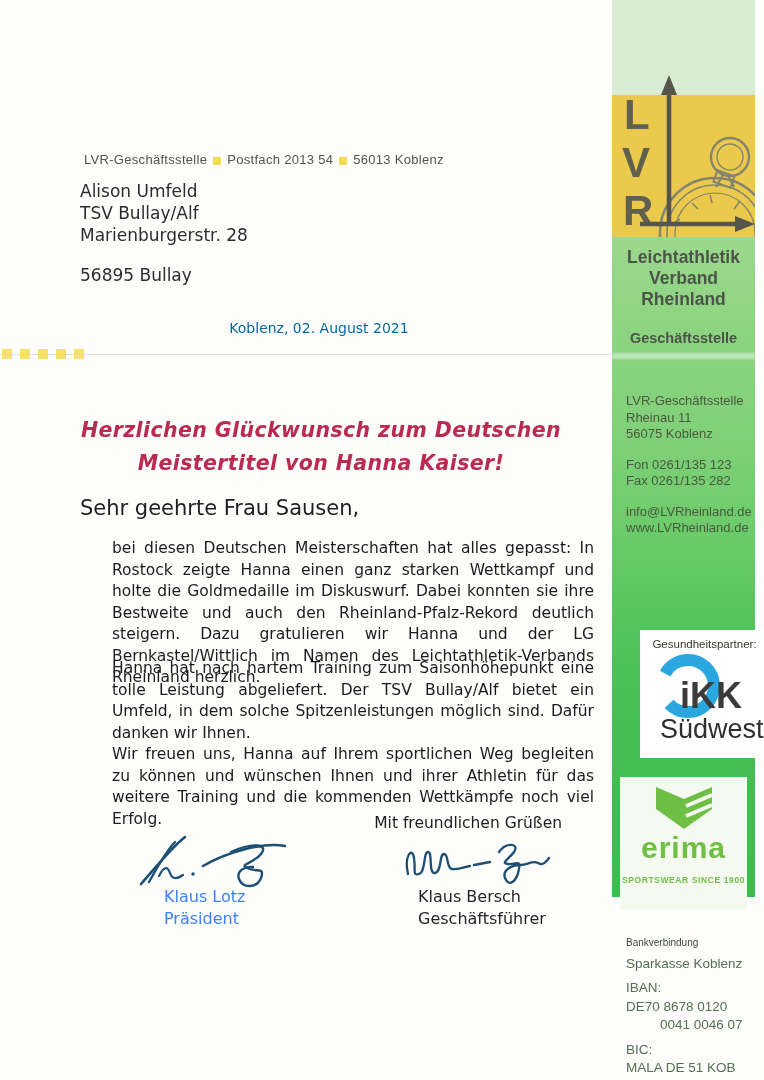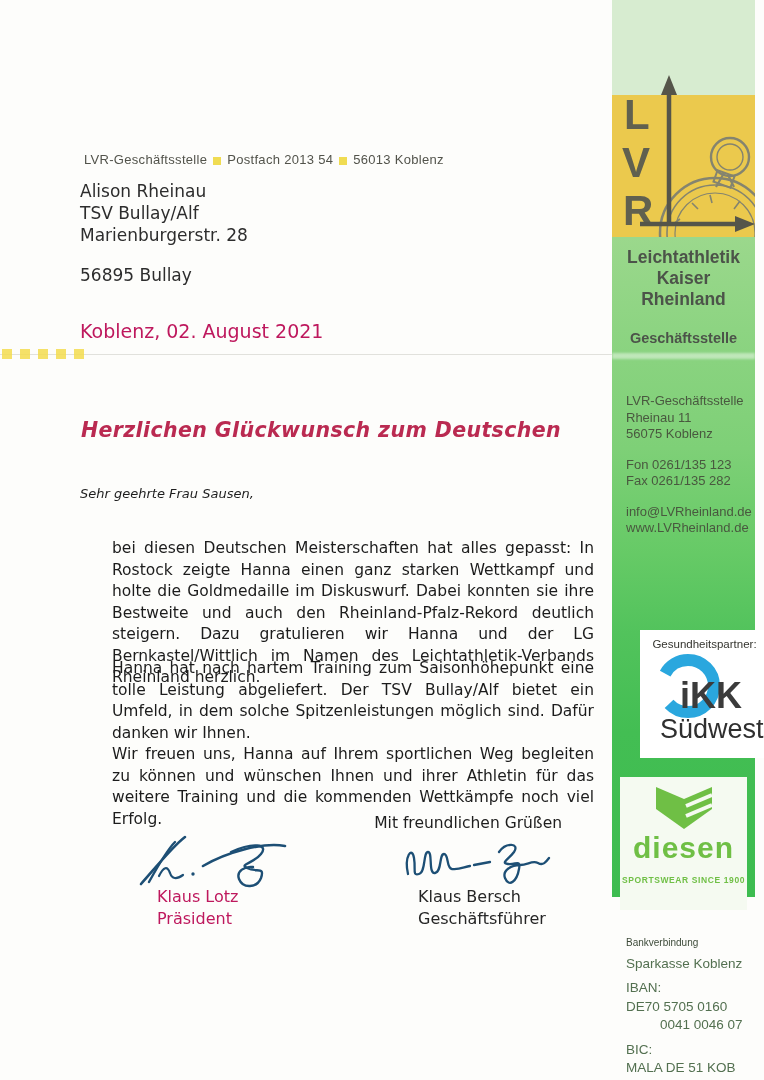--- a/index.html
+++ b/index.html
@@ -12,37 +12,37 @@
   .abs{position:absolute;}
 
   
   .sender-line{
     left:84px;top:152px;font-family:"Liberation Sans",sans-serif;
     font-size:13px;color:#52534b;letter-spacing:.3px;white-space:nowrap;
   }
   .sep-square{display:inline-block;width:8px;height:8px;background:#f0dc52;margin:0 6px;vertical-align:middle;}
   .recipient{left:80px;top:180px;font-size:17px;line-height:22px;color:#2d2d2d;}
   .recipient .gap{height:18px;}
-  .date-line{left:80px;top:320px;width:478px;text-align:left;font-size:19px;color:#be185d;}
+  .date-line{left:80px;top:320px;width:478px;text-align:center;font-size:14px;color:#0369a1;}
   .crease-letter{left:0;top:354px;width:612px;height:1px;background:#e1e1dc;}
   .fold-marks{left:2px;top:349px;display:flex;gap:8px;}
   .fold-marks span{width:10px;height:10px;background:#f3dc4e;opacity:.85;}
   .headline{
     left:80px;top:414px;width:482px;text-align:center;
     font-size:20.5px;line-height:33px;font-weight:bold;font-style:italic;
     color:#ba2a51;letter-spacing:.4px;
   }
-  .salutation{left:80px;top:486px;font-size:13px;font-style:italic;}
+  .salutation{left:80px;top:496px;font-size:21px;}
   .para{left:80px;width:482px;font-size:15.5px;line-height:21.5px;text-align:justify;color:#1c1c1c;margin-left:32px;}
   .p2{top:538px;}
   .p3{top:658px;}
   .p4{top:744px;}
   .closing{left:80px;top:814px;width:482px;text-align:right;font-size:15.5px;}
   .sig-svg{stroke:#1d4f75;fill:none;stroke-linecap:round;stroke-linejoin:round;}
-  .sig-block-left{left:157px;top:886px;font-size:16px;line-height:22px;color:#be185d;}
+  .sig-block-left{left:164px;top:886px;font-size:16px;line-height:22px;color:#3b82f6;}
   .sig-block-right{left:418px;top:886px;font-size:16px;line-height:22px;color:#262626;}
 
   
   .sidebar{left:612px;top:0;width:143px;height:1080px;}
   .sb-top{position:absolute;left:0;top:0;width:143px;height:95px;background:#d7ecd0;}
   .sb-yellow{position:absolute;left:0;top:95px;width:143px;height:142px;background:#ebc94d;}
   .sb-green{
     position:absolute;left:0;top:237px;width:143px;height:660px;
     background:linear-gradient(180deg,#9bd88c 0%,#8dd482 14%,#7ed077 32%,#66ca66 48%,#52c35c 60%,#43be53 75%,#3dbc50 100%);
   }
@@ -84,40 +84,41 @@
   .iban2{padding-left:34px;}
 </style>
 </head>
 <body>
 
 <div class="abs sender-line">
   <span>LVR-Geschäftsstelle</span><span class="sep-square"></span><span>Postfach 2013 54</span><span class="sep-square"></span><span>56013 Koblenz</span>
 </div>
 
 <div class="abs recipient">
-  <div>Alison Rheinau</div>
+  <div>Alison Umfeld</div>
   <div>TSV Bullay/Alf</div>
   <div>Marienburgerstr. 28</div>
   <div class="gap"></div>
   <div>56895 Bullay</div>
 </div>
 
 <div class="abs date-line">Koblenz, 02. August 2021</div>
 
 <div class="abs crease-letter"></div>
 <div class="abs fold-marks">
   <span></span>
     <span></span>
     <span></span>
     <span></span>
     <span></span>
 </div>
 
 <div class="abs headline">
   <div>Herzlichen Glückwunsch zum Deutschen</div>
+  <div>Meistertitel von Hanna Kaiser!</div>
 </div>
 
 <div class="abs salutation">Sehr geehrte Frau Sausen,</div>
 
 <div class="abs para p2">bei diesen Deutschen Meisterschaften hat alles gepasst: In Rostock zeigte Hanna einen ganz starken Wettkampf und holte die Goldmedaille im Diskuswurf. Dabei konnten sie ihre Bestweite und auch den Rheinland-Pfalz-Rekord deutlich steigern. Dazu gratulieren wir Hanna und der LG Bernkastel/Wittlich im Namen des Leichtathletik-Verbands Rheinland herzlich.</div>
 <div class="abs para p3">Hanna hat nach hartem Training zum Saisonhöhepunkt eine tolle Leistung abgeliefert. Der TSV Bullay/Alf bietet ein Umfeld, in dem solche Spitzenleistungen möglich sind. Dafür danken wir Ihnen.</div>
 <div class="abs para p4">Wir freuen uns, Hanna auf Ihrem sportlichen Weg begleiten zu können und wünschen Ihnen und ihrer Athletin für das weitere Training und die kommenden Wettkämpfe noch viel Erfolg.</div>
 
 <div class="abs closing">Mit freundlichen Grüßen</div>
 
@@ -180,21 +181,21 @@
 
     <g stroke="#55554a" fill="#55554a">
       <line x1="28" y1="149" x2="128" y2="149" stroke-width="4.5"></line>
       <polygon points="143,149 123,141 123,157" stroke="none"></polygon>
     </g>
   </svg>
 
   <div class="sb-green">
     <div class="org-name">
       <div>Leichtathletik</div>
-      <div>Kaiser</div>
+      <div>Verband</div>
       <div>Rheinland</div>
     </div>
     <div class="org-sub">Geschäftsstelle</div>
 
     <div class="sb-crease"></div>
 
     <div class="sb-contact">
       <div>LVR-Geschäftsstelle</div>
       <div>Rheinau 11</div>
       <div>56075 Koblenz</div>
@@ -215,29 +216,29 @@
       </svg>
     </div>
 
     <div class="erima-box">
       <svg width="64" height="42" viewBox="0 0 64 42" style="margin-top:10px">
         <polygon points="4,0 32,12 32,42 4,22" fill="#6fbf45"></polygon>
         <polygon points="60,0 32,12 32,42 60,22" fill="#6fbf45"></polygon>
         <line x1="34" y1="19" x2="60" y2="8" stroke="#f5faf1" stroke-width="4"></line>
         <line x1="34" y1="29" x2="60" y2="18" stroke="#f5faf1" stroke-width="4"></line>
       </svg>
-      <div class="erima-word">diesen</div>
+      <div class="erima-word">erima</div>
       <div class="erima-tag">SPORTSWEAR SINCE 1900</div>
     </div>
 
     <div class="bank-block">
       <div class="bank-title">Bankverbindung</div>
       <div>Sparkasse Koblenz</div>
       <div class="bank-gap"></div>
       <div>IBAN:</div>
-      <div>DE70 5705 0160</div>
+      <div>DE70 8678 0120</div>
       <div class="iban2">0041 0046 07</div>
       <div class="bank-gap"></div>
       <div>BIC:</div>
       <div>MALA DE 51 KOB</div>
     </div>
   </div>
 </div>
 
 </body></html>

